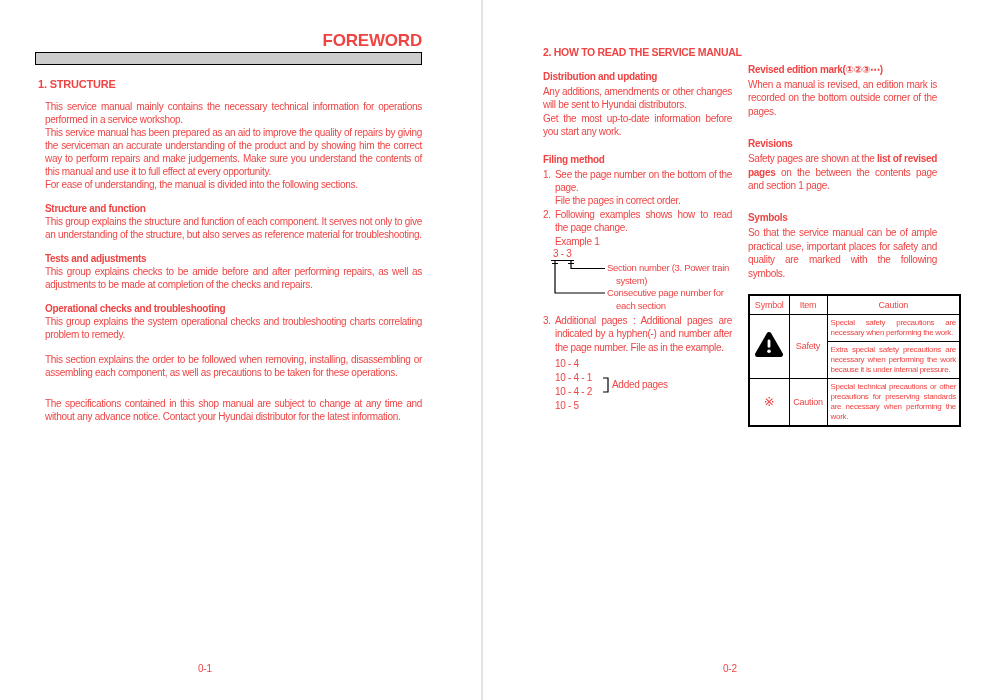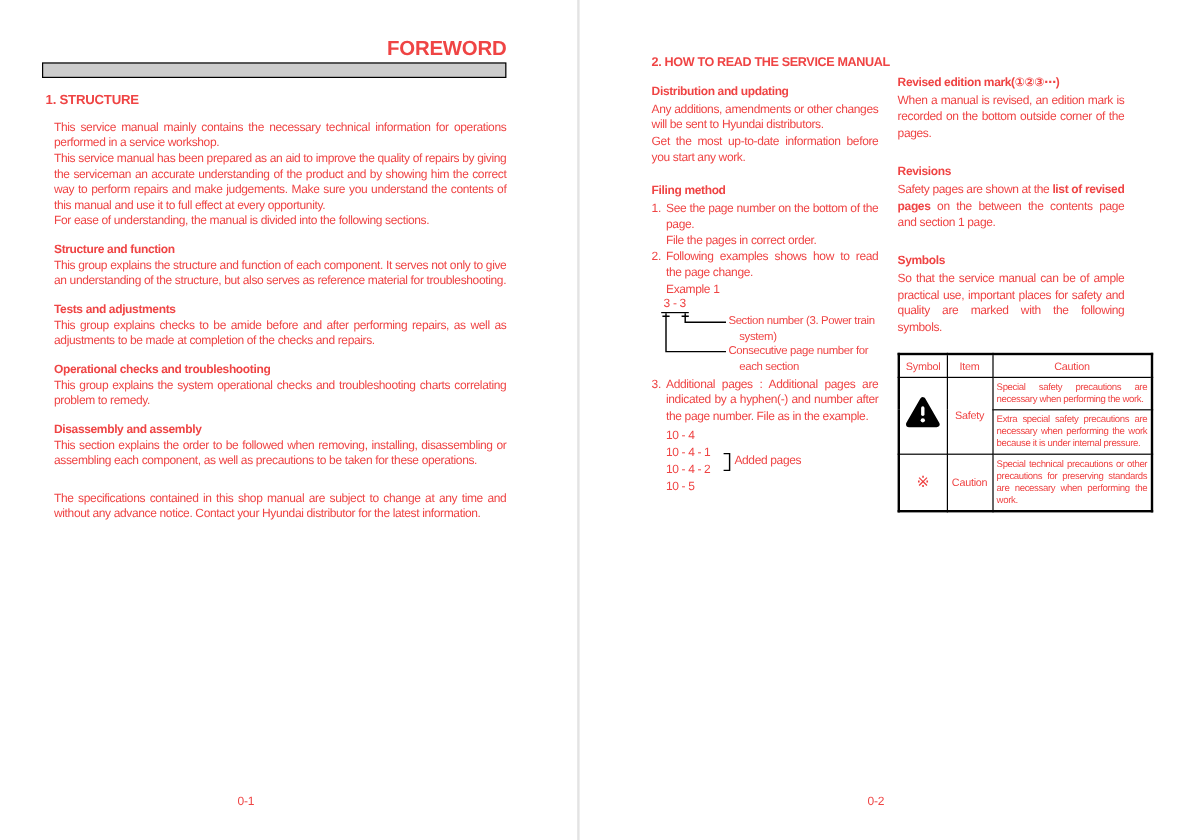--- a/index.html
+++ b/index.html
@@ -92,21 +92,20 @@
       </div>
       <div class="subsec">
         <h3 class="sub">Tests and adjustments</h3>
         <p class="jp">This group explains checks to be amide before and after performing repairs, as well as adjustments to be made at completion of the checks and repairs.</p>
       </div>
       <div class="subsec">
         <h3 class="sub">Operational checks and troubleshooting</h3>
         <p class="jp">This group explains the system operational checks and troubleshooting charts correlating problem to remedy.</p>
       </div>
       <div class="subsec">
-        <h3 class="sub">Disassembly and assembly</h3>
         <p class="jp">This section explains the order to be followed when removing, installing, disassembling or assembling each component, as well as precautions to be taken for these operations.</p>
       </div>
 
       <p class="jp closing">The specifications contained in this shop manual are subject to change at any time and without any advance notice.   Contact your Hyundai distributor for the latest information.</p>
     </div>
 
     <span class="pnum pn-left">0-1</span>
   </section>
 
   <div class="divider"></div>

